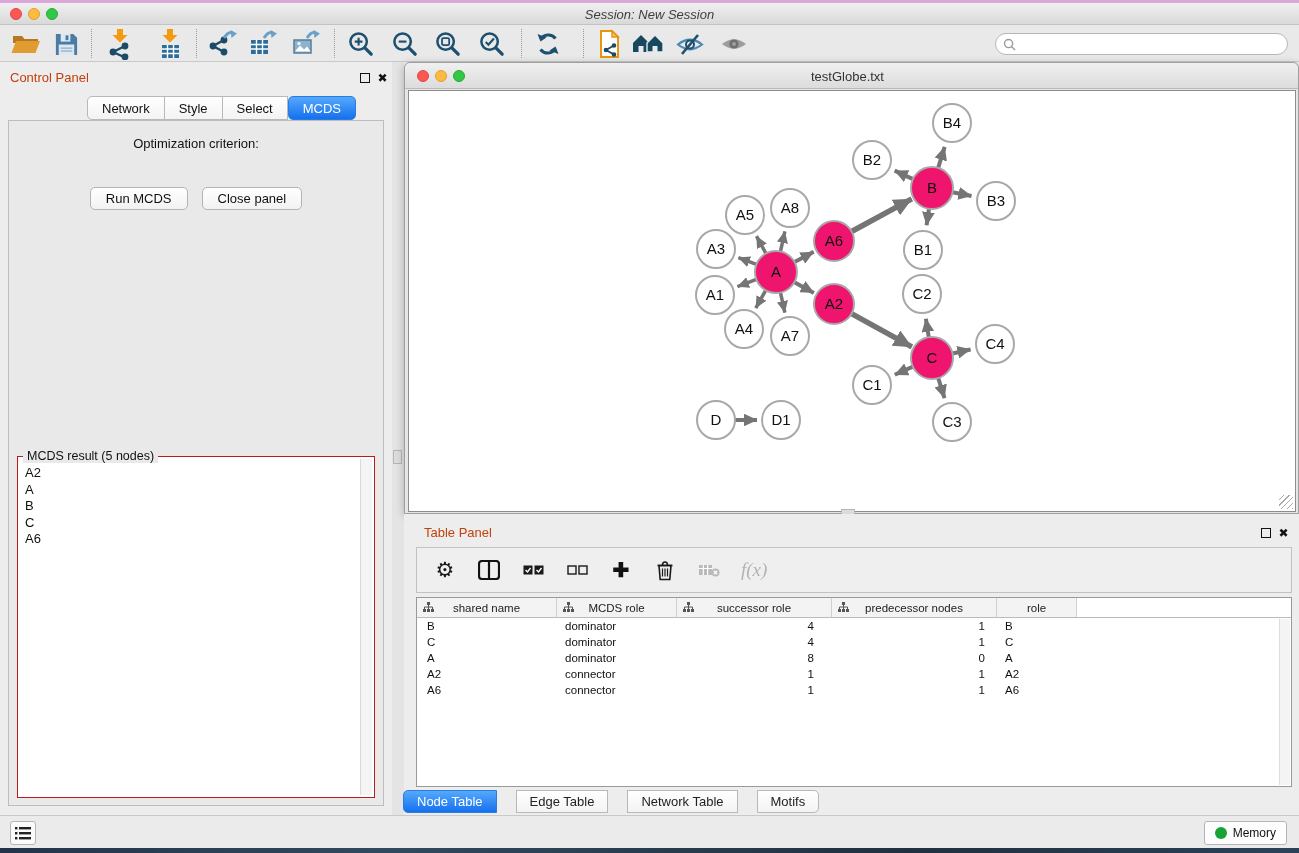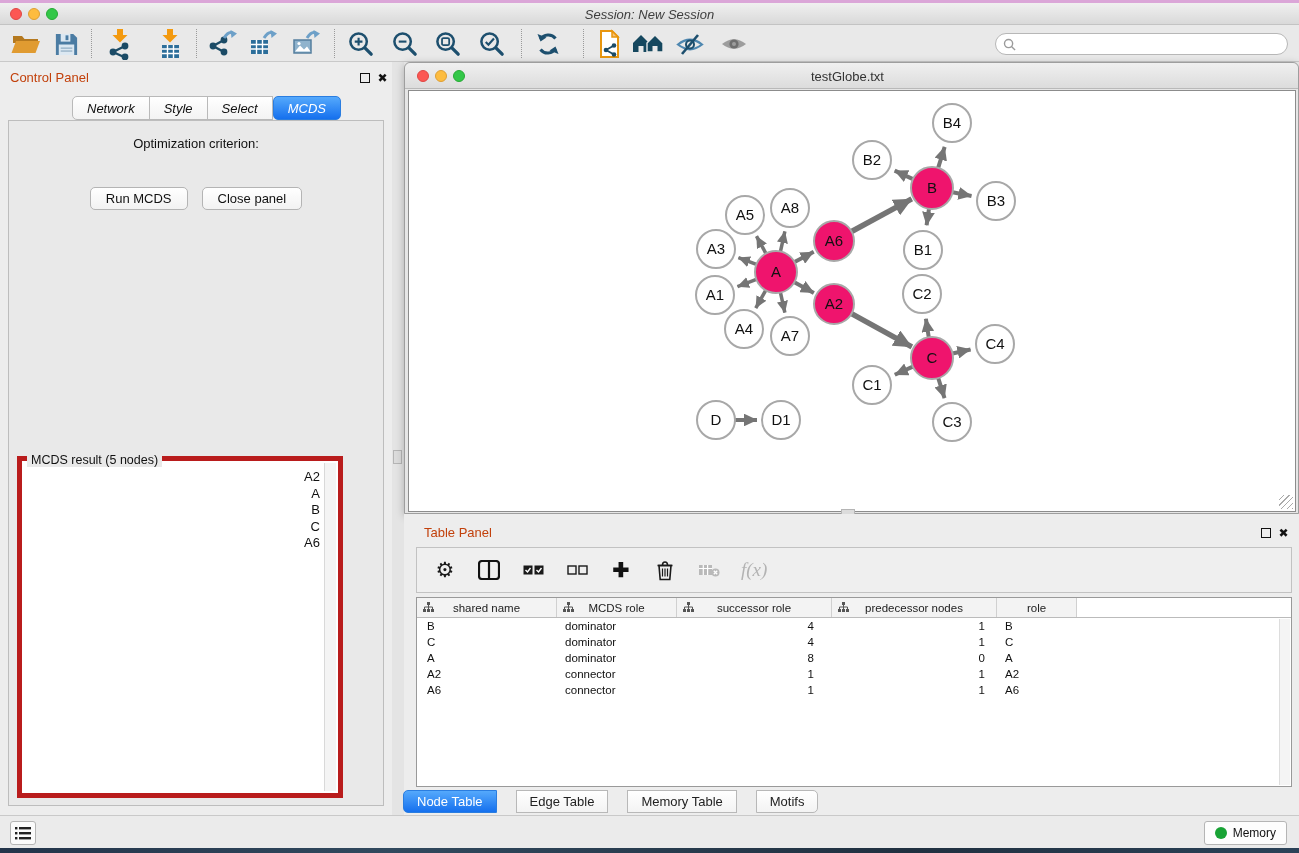--- a/index.html
+++ b/index.html
@@ -23,32 +23,32 @@
   .tbsep { position:absolute; top:4px; height:29px; width:0; border-left:1px dotted #9a9a9a; }
   .searchbox { position:absolute; left:995px; top:8px; width:293px; height:22px; background:#fff;
     border:1px solid #b7b7b7; border-radius:11px; display:flex; align-items:center; padding-left:7px; }
   .searchbox input { border:none; outline:none; flex:1; font-size:12px; background:transparent; margin-left:4px; font-family:"Liberation Sans",sans-serif; }
 
   
   .control-panel { position:absolute; left:0; top:62px; width:392px; height:753px; background:#ededed; }
   .panel-head { position:absolute; left:10px; top:8px; font-size:13px; color:#c2410c; }
   .wicon { position:absolute; top:9px; width:13px; height:13px; display:flex; align-items:center; justify-content:center; font-size:12px; color:#111; }
   .float-box { width:10px; height:10px; border:1.5px solid #111; background:transparent; }
-  .cp-tabs { position:absolute; left:73px; top:34px; height:24px; display:flex;font-style:italic; }
+  .cp-tabs { position:absolute; left:88px; top:34px; height:24px; display:flex; }
   .cp-tab { background:linear-gradient(#ffffff,#f3f3f3); border:1px solid #b9b9b9; margin-left:-1px;
     font-size:13px; color:#111; display:flex; align-items:center; justify-content:center; padding:0 14px; }
   .cp-tab:first-child { border-radius:5px 0 0 5px; }
   .cp-tab.active { background:linear-gradient(#55a9fc,#1570ee); color:#fff; border:1px solid #2a7de0; border-radius:5px; margin-left:0; position:relative; z-index:2; }
   .cp-body { position:absolute; left:8px; top:58px; width:376px; height:686px; background:#e9e9e9; border:1px solid #bdbdbd; }
   .opt-label { position:absolute; left:0; right:0; top:15px; text-align:center; font-size:13px; color:#111; }
   .dropdown { position:absolute; left:34px; top:34px; width:313px; height:24px; background:#fff; border:1px solid #a9a9a9; border-radius:4px; font-size:13px; color:#111; display:flex; align-items:center; padding-left:8px; }
   .dd-stepper { position:absolute; right:1px; top:1px; bottom:1px; width:19px; border-radius:3px; background:linear-gradient(#5fadfd,#1a6ef2); display:flex; flex-direction:column; align-items:center; justify-content:center; gap:1px; }
   .btn { background:linear-gradient(#ffffff,#f2f2f2); border:1px solid #b4b4b4; border-radius:5px; font-size:13px; color:#111; padding:3px 15px; height:23px; font-family:"Liberation Sans",sans-serif; }
   .cp-buttons { position:absolute; left:0; right:0; top:66px; display:flex; justify-content:center; gap:14px; }
-  .fieldset { position:absolute; left:8px; top:335px; width:326px; height:342px; border:5px solid #b91c1c; background:#fff;text-align:right; }
+  .fieldset { position:absolute; left:8px; top:335px; width:358px; height:342px; border:1px solid #b91c1c; background:#fff; }
   .fieldset .legend { position:absolute; top:-8px; left:5px; background:#e9e9e9; padding:0 4px; font-size:12.5px; color:#111; }
   .result-list { position:absolute; inset:2px 14px 2px 2px; padding:6px 4px 0 5px; font-size:13px; color:#111; line-height:16.5px; }
   .result-scroll { position:absolute; top:2px; right:2px; bottom:2px; width:12px; background:#f4f4f4; border-left:1px solid #d9d9d9; }
 
   
   .vsplit { position:absolute; left:392px; top:62px; width:12px; height:753px; background:#e4e4e4; }
   .split-knob { position:absolute; background:#dcdcdc; border:1px solid #b5b5b5; }
 
   
   .net-window { position:absolute; left:404px; top:62px; width:895px; height:452px; background:#e6e6e6;
@@ -546,21 +546,21 @@
           <div class="td c3">1</div>
           <div class="td c4">A6</div>
           <div class="td"></div>
       </div>
       <div class="tbl-scroll"></div>
     </div>
 
     <div class="tp-tabs">
       <div class="tp-tab active">Node Table</div>
       <div class="tp-tab">Edge Table</div>
-      <div class="tp-tab">Memory Table</div>
+      <div class="tp-tab">Network Table</div>
       <div class="tp-tab">Motifs</div>
     </div>
   </div>
 
   <div class="statusbar">
     <div class="list-btn">
       <svg width="16" height="13" viewBox="0 0 16 13">
           <rect x="0" y="0" width="2.4" height="2.4" fill="#222"></rect>
           <rect x="4" y="0" width="12" height="2.4" fill="#222"></rect>
           <rect x="0" y="5" width="2.4" height="2.4" fill="#222"></rect>

